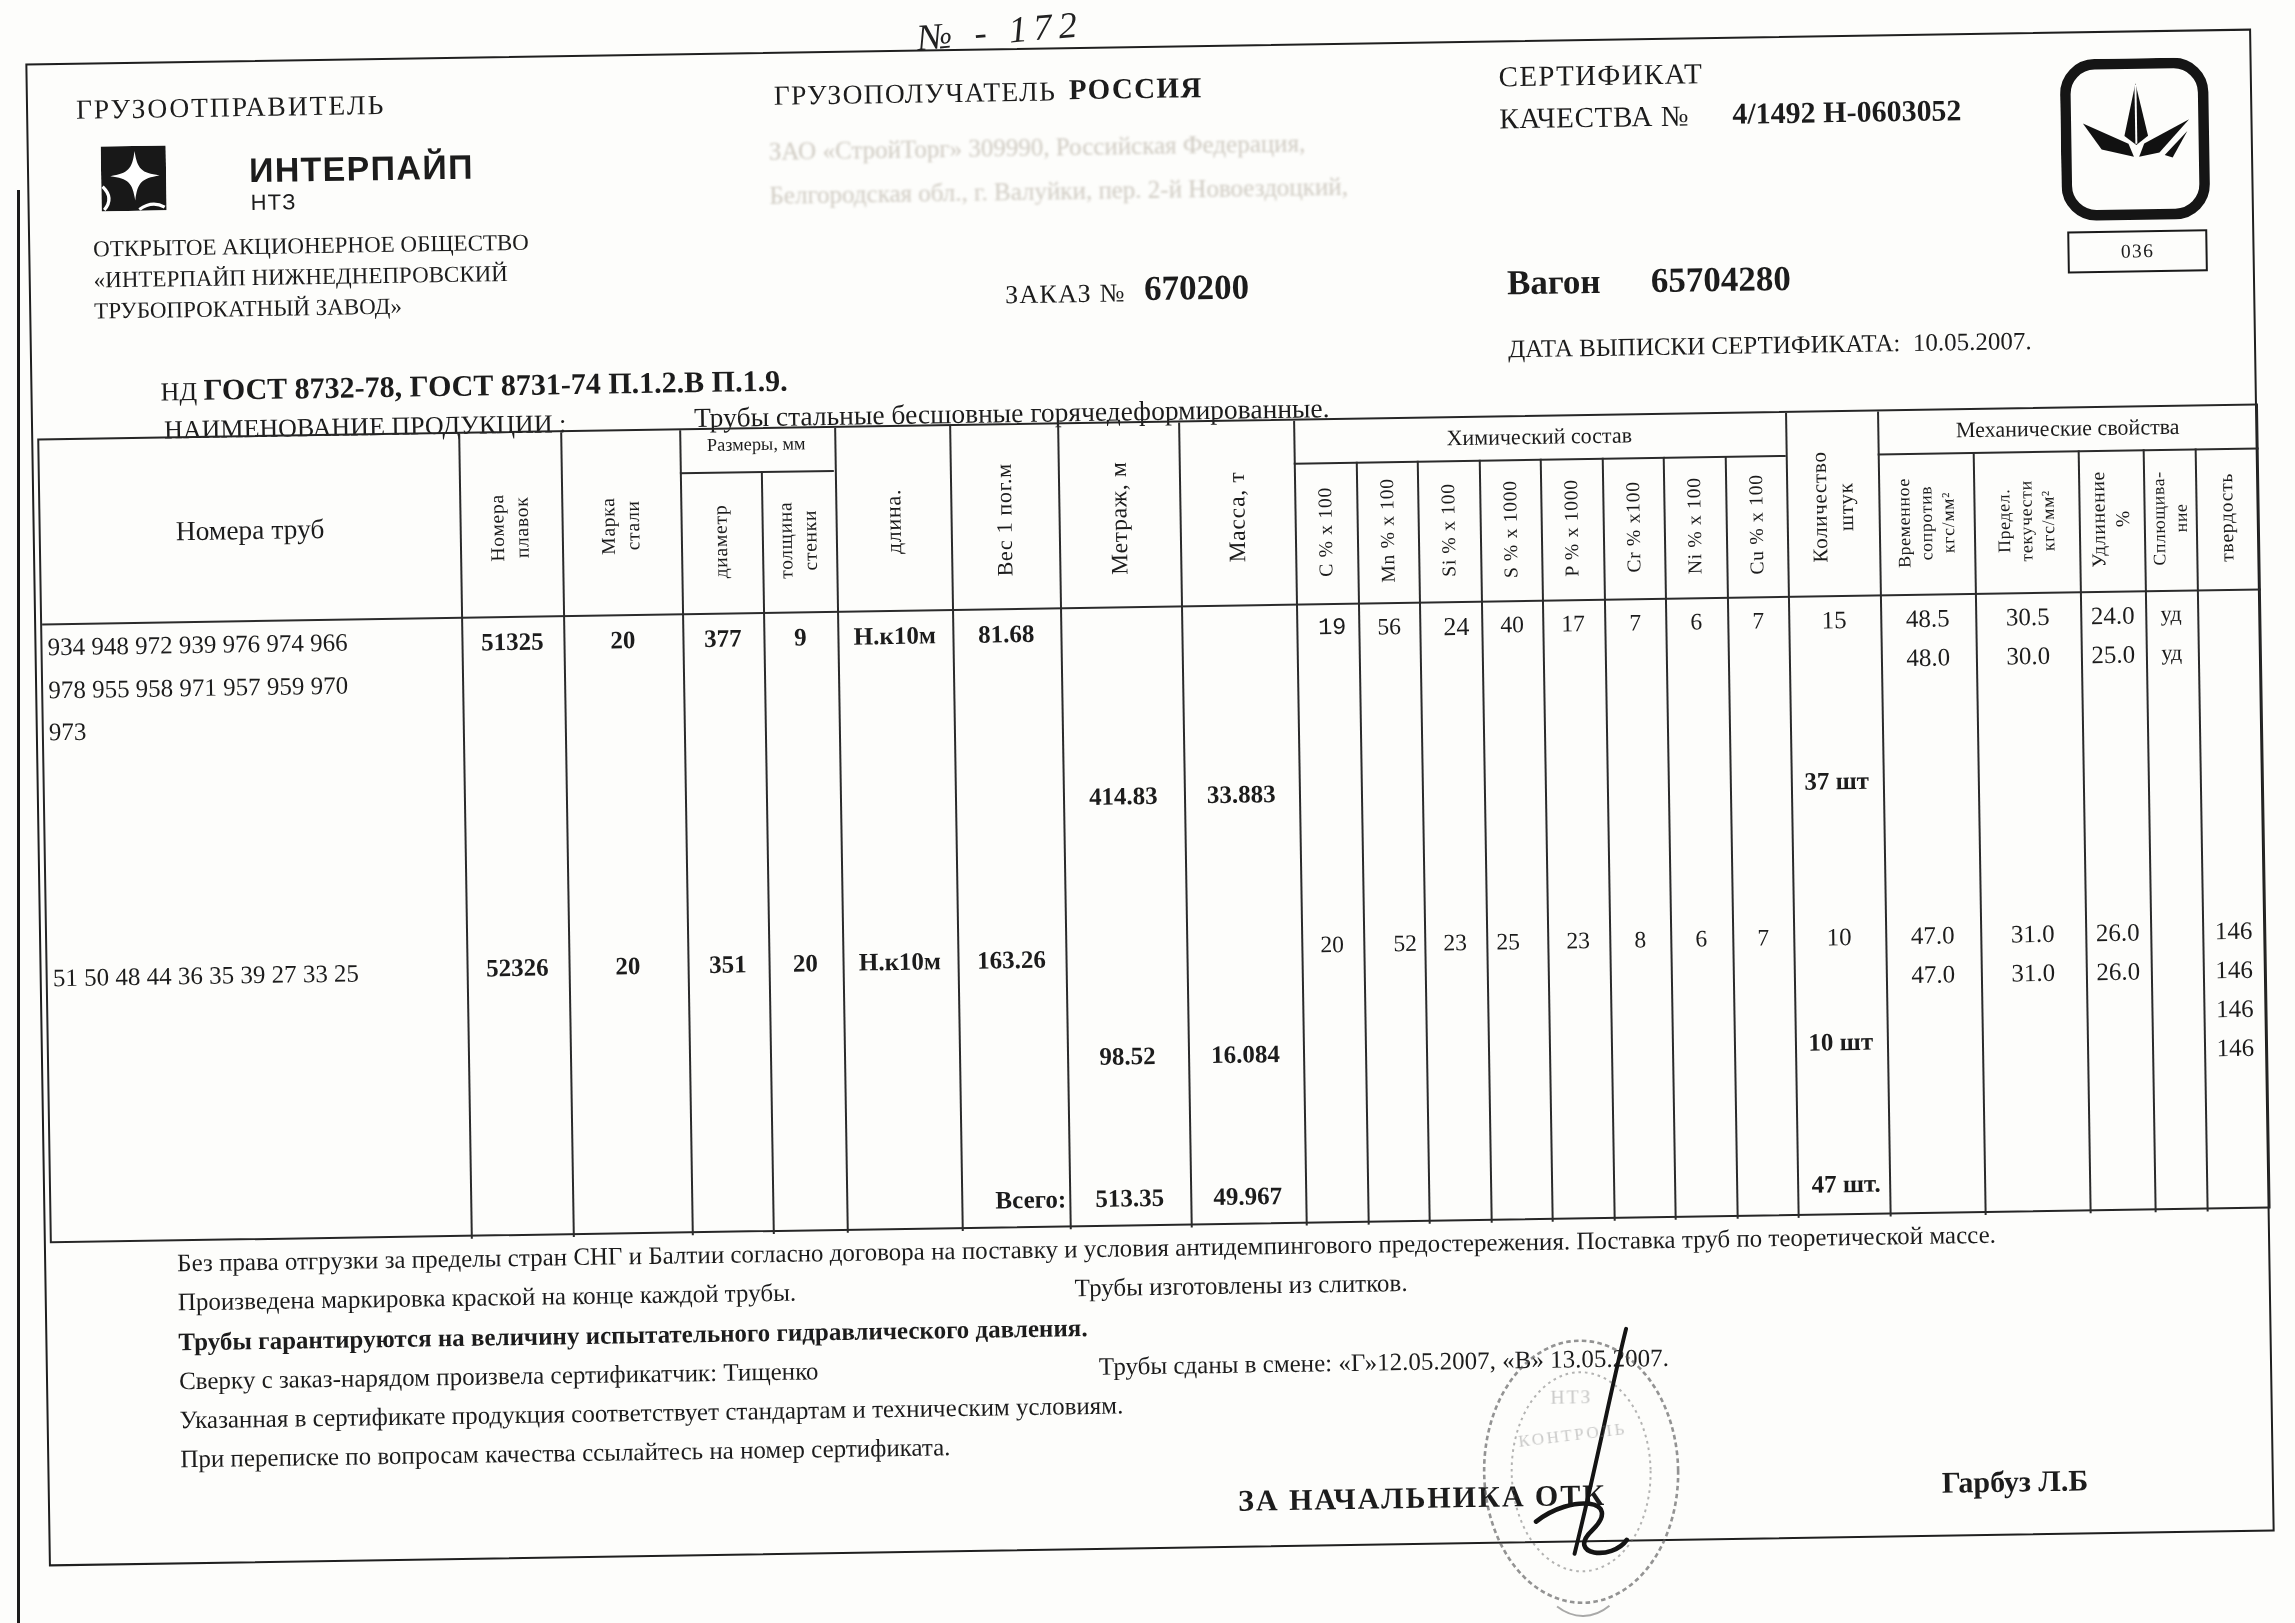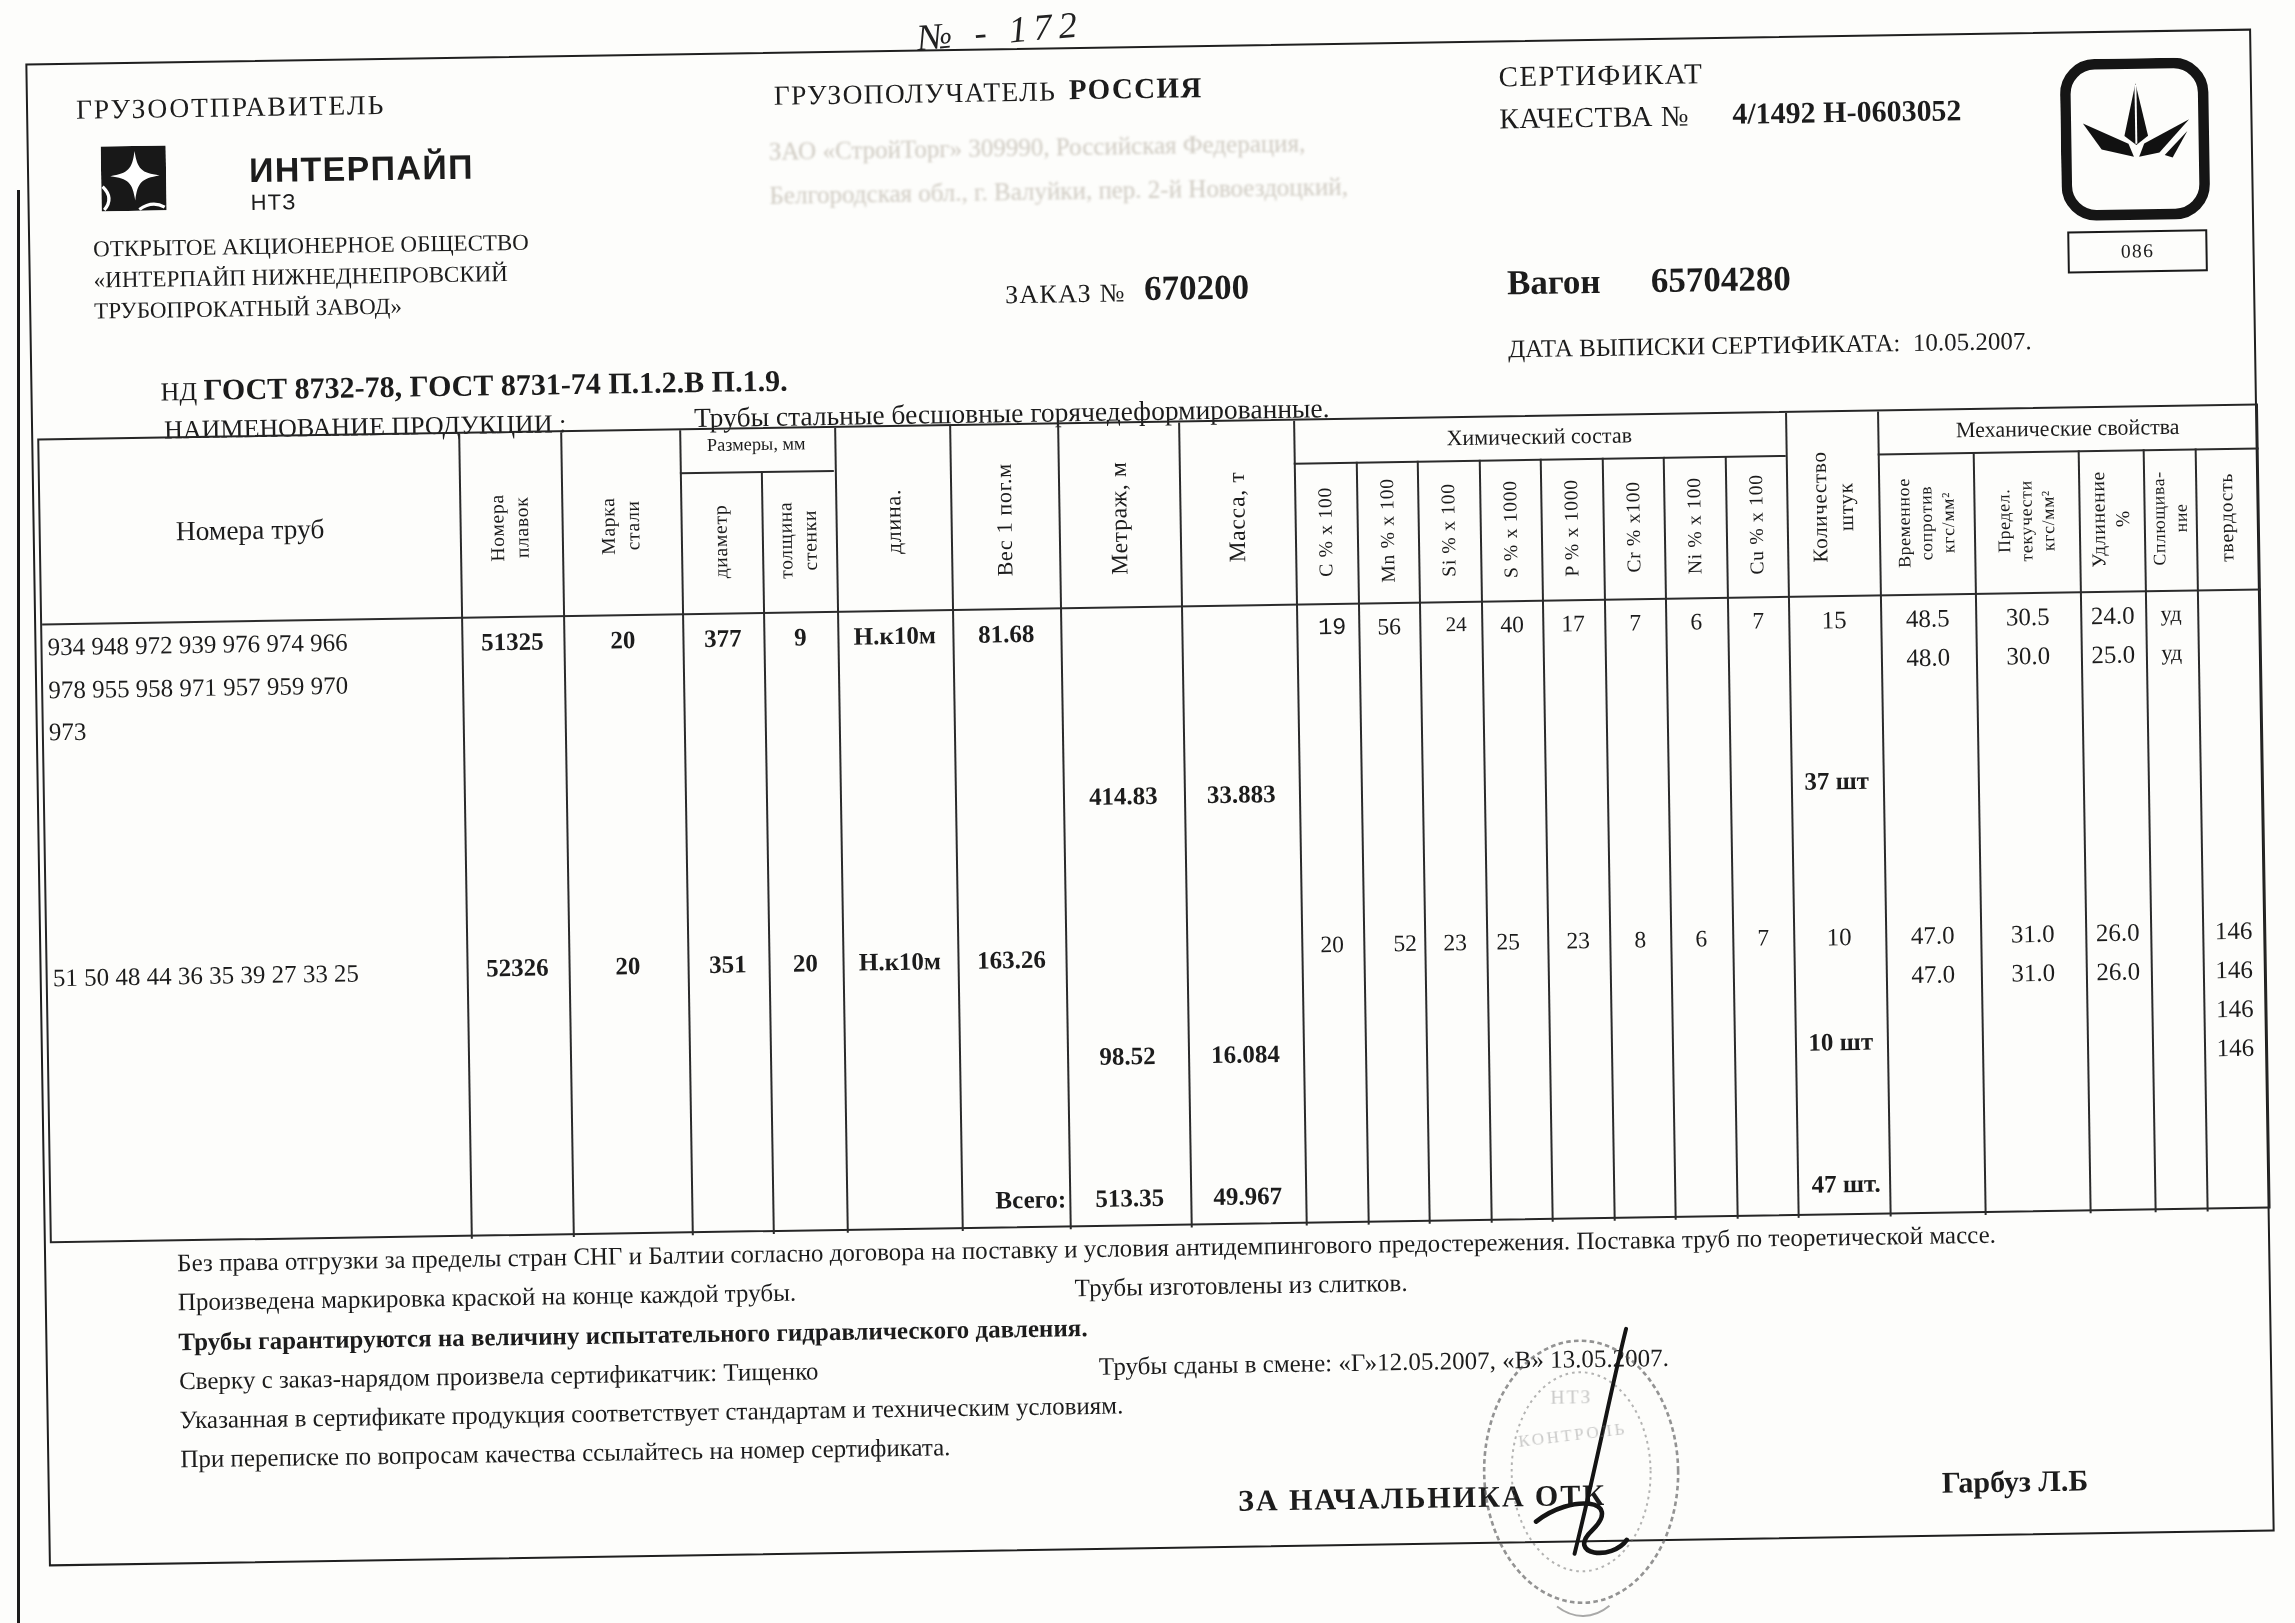--- a/index.html
+++ b/index.html
@@ -77,21 +77,21 @@
     <svg width="151" height="164" viewBox="0 0 230 250">
       <rect x="8" y="8" width="210" height="230" rx="45" fill="none" stroke="#151515" stroke-width="16"></rect>
       <polygon points="115,38 133,118 115,132 97,118" fill="#111"></polygon>
       <line x1="115" y1="40" x2="115" y2="130" stroke="#fff" stroke-width="3"></line>
       <polygon points="34,98 103,130 111,150 62,138" fill="#111"></polygon>
       <polygon points="196,94 127,130 119,150 150,144" fill="#111"></polygon>
       <polygon points="158,148 193,112 170,152" fill="#111"></polygon>
     </svg>
   </div>
   <div class="abs" style="left:2037px;top:198px;width:136px;height:38px;border:2.6px solid #1a1a1a;display:flex;align-items:center;justify-content:center;">
-    <span class="ser" style="font-size:19.6px;letter-spacing:1.3px;">086</span>
+    <span class="ser" style="font-size:19.6px;letter-spacing:1.3px;">036</span>
   </div>
 
   <div class="abs ser" style="left:974px;top:230px;font-size:26px;letter-spacing:1.3px;">ЗАКАЗ №</div>
   <div class="abs ser b" style="left:1113px;top:221px;font-size:35px;">670200</div>
   <div class="abs ser b" style="left:1476px;top:221px;font-size:35px;">Вагон</div>
   <div class="abs ser b" style="left:1620px;top:221px;font-size:35px;">65704280</div>
   <div class="abs ser" style="left:1476px;top:293px;font-size:25px;">
     <span>ДАТА ВЫПИСКИ  СЕРТИФИКАТА:</span>&nbsp;
     <span>10.05.2007.</span>
   </div>
@@ -224,21 +224,21 @@
     <div class="cell ser" style="left:5.2px;top:236px;width:412px;text-align:left;">978 955 958 971 957 959 970</div>
     <div class="cell ser" style="left:5.2px;top:278px;width:412px;text-align:left;">973</div>
     <div class="cell ser b" style="left:419px;top:195px;width:102px;">51325</div>
     <div class="cell ser b" style="left:521px;top:195px;width:119px;">20</div>
     <div class="cell ser b" style="left:640px;top:195px;width:81px;">377</div>
     <div class="cell ser b" style="left:721px;top:195px;width:74px;">9</div>
     <div class="cell ser b" style="left:795px;top:195px;width:115px;">Н.к10м</div>
     <div class="cell ser b" style="left:910px;top:195px;width:108px;">81.68</div>
     <div class="cell ser" style="left:1254px;top:194px;width:72px;font-size:23.6px;font-family:Liberation Mono, monospace;">19</div>
     <div class="cell ser" style="left:1316px;top:194px;width:62px;font-size:23.6px;">56</div>
-    <div class="cell ser" style="left:1377px;top:194px;width:74px;font-size:21px;">24</div>
+    <div class="cell ser" style="left:1377px;top:194px;width:74px;font-size:26px;">24</div>
     <div class="cell ser" style="left:1439px;top:194px;width:62px;font-size:23.6px;">40</div>
     <div class="cell ser" style="left:1500px;top:194px;width:62px;font-size:23.6px;text-align:center;">17</div>
     <div class="cell ser" style="left:1562px;top:194px;width:62px;font-size:23.6px;">7</div>
     <div class="cell ser" style="left:1623px;top:194px;width:62px;font-size:23.6px;">6</div>
     <div class="cell ser" style="left:1685px;top:194px;width:62px;font-size:23.6px;">7</div>
     <div class="cell ser" style="left:1746px;top:194px;width:92px;">15</div>
     <div class="cell ser" style="left:1838px;top:194px;width:95px;">48.5</div>
     <div class="cell ser" style="left:1933px;top:194px;width:105px;">30.5</div>
     <div class="cell ser" style="left:2038px;top:194px;width:65px;">24.0</div>
     <div class="cell ser" style="left:2103px;top:194px;width:52px;font-size:22px;">уд</div>

